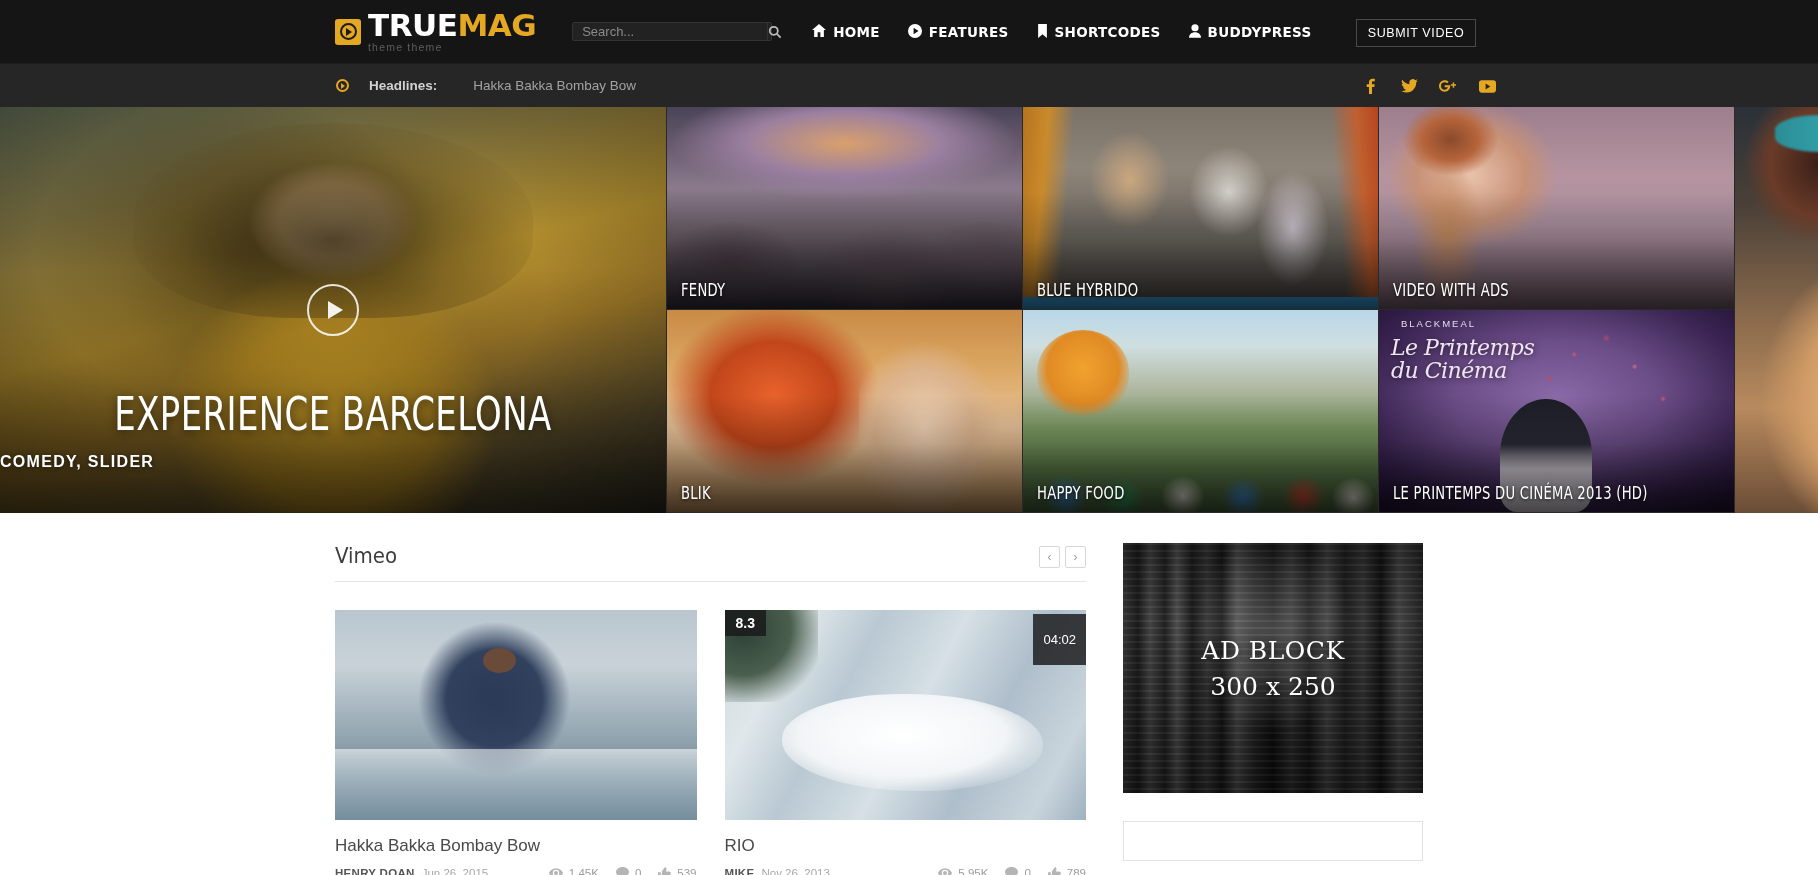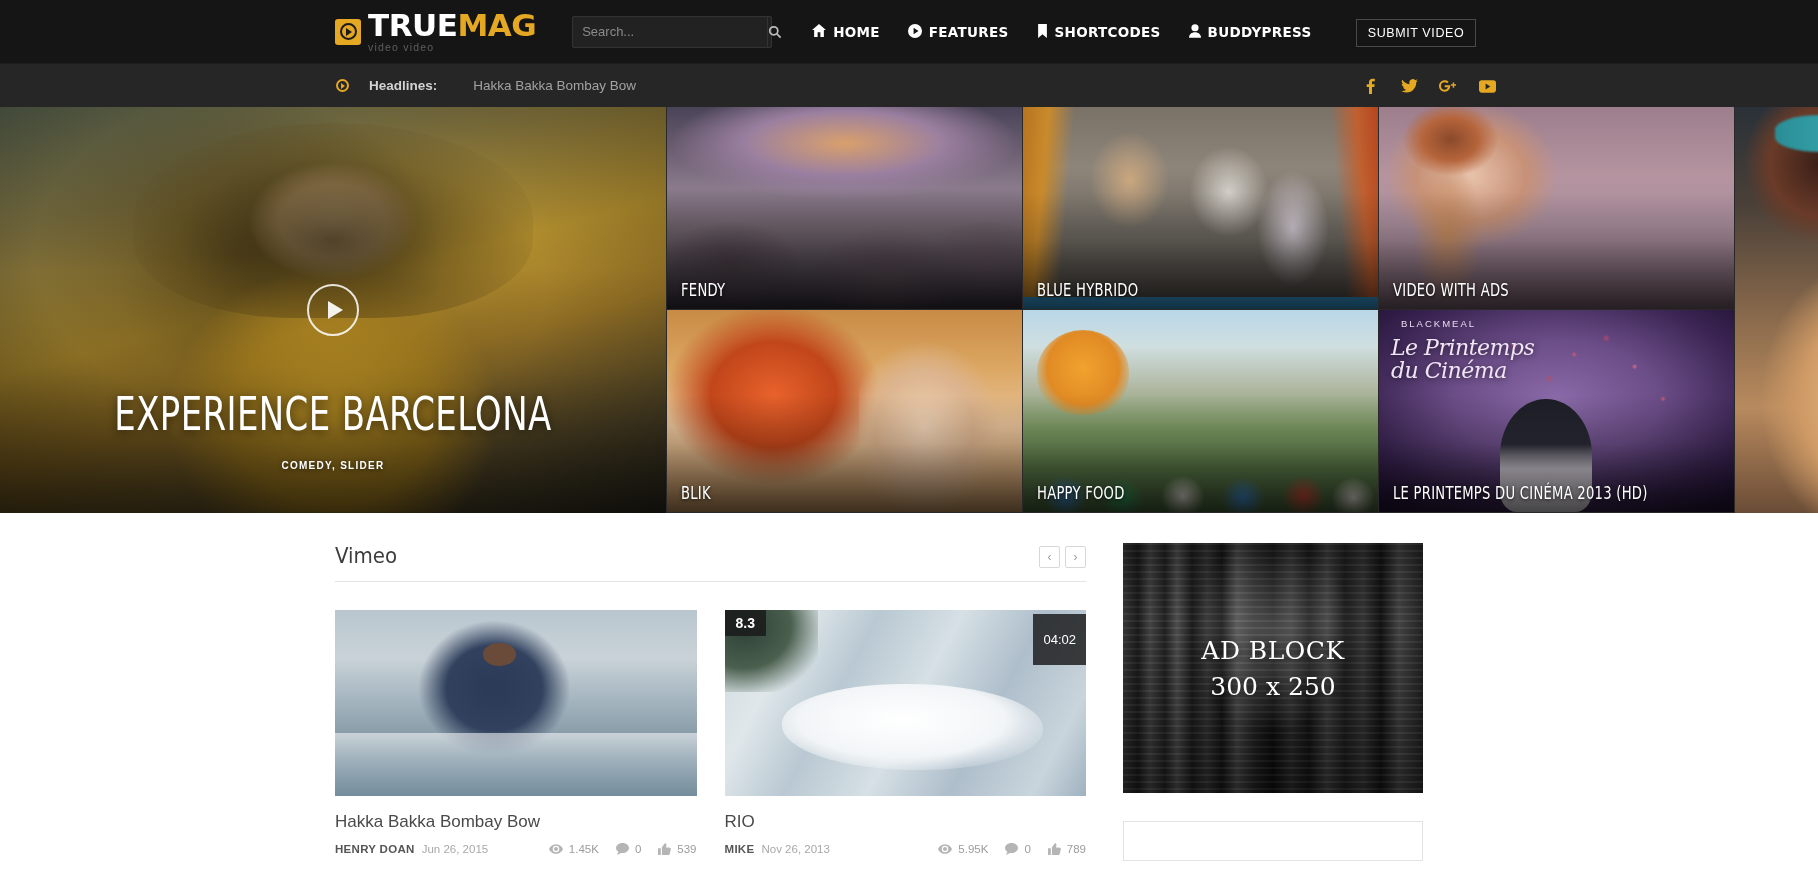--- a/index.html
+++ b/index.html
@@ -55,21 +55,21 @@
   .logo-text .lt-sub {
     display: block;
     color: #5e5e5e;
     font-size: 10.5px;
     letter-spacing: 1.2px;
     margin-top: 1px;
   }
 
   .search-box {
     margin-left: 36px;
-    width: 200px; height: 32px;
+    width: 200px; height: 19px;
     background: #222222;
     border: 1px solid #333333;
     display: flex; align-items: stretch;
     border-radius: 2px;
   }
   .search-box input {
     flex: 1;
     background: transparent;
     border: none; outline: none;
     color: #cdcdcd;
@@ -237,23 +237,23 @@
     font-weight: normal;
     letter-spacing: 0.5px;
     font-family: "DejaVu Sans Condensed", "Liberation Sans Narrow", "Liberation Sans", sans-serif;
     text-shadow: 0 2px 10px rgba(0,0,0,0.55);
     transform: scaleX(0.82);
   }
   .hm-cat {
     position: absolute;
     left: 0; right: 0;
     bottom: 42px;
-    text-align: center;
+    text-align: left;
     color: #ffffff;
-    font-size: 10px;
+    font-size: 16px;
     font-weight: bold;
     letter-spacing: 1.3px;
     text-shadow: 0 1px 5px rgba(0,0,0,0.6);
   }
 
   .hero-grid {
     display: grid;
     grid-template-columns: 356px 356px 356px;
     grid-template-rows: 203px 203px;
     flex: none;
@@ -445,21 +445,21 @@
   }
 
   .cards {
     display: flex;
     gap: 28px;
     margin-top: 28px;
   }
   .card { width: 372px; }
   .card-thumb {
     position: relative;
-    height: 186px;
+    height: 210px;
     overflow: hidden;
     cursor: pointer;
     background: #d8dde2;
   }
   .thumb-hakka {
     position:absolute; inset:0;
     background:
       radial-gradient(ellipse 30% 52% at 44% 42%, #2b3a56 0%, #31415e 44%, rgba(50,66,95,0) 70%),
       linear-gradient(to bottom, #b9c6cf 0%, #c9d2d8 26%, #9fb0bb 52%, #7d929f 74%, #5f7684 100%);
   }
@@ -582,21 +582,21 @@
   <div class="logo-wrap">
     <span class="logo-mark">
       <span class="ring">
           <span class="tri"></span>
         </span>
     </span>
     <span class="logo-text">
       <span class="lt-main">
         <span class="lt-true">TRUE</span><span class="lt-mag">MAG</span>
       </span>
-      <span class="lt-sub">video video</span>
+      <span class="lt-sub">theme theme</span>
     </span>
   </div>
 
   <div class="search-box">
     <input type="text" placeholder="Search..." style="">
     <span class="search-btn">
       <svg width="14" height="14" viewBox="0 0 16 16">
         <circle cx="6.6" cy="6.6" r="4.6"></circle>
         <line x1="10.2" y1="10.2" x2="14.4" y2="14.4"></line>
       </svg>

